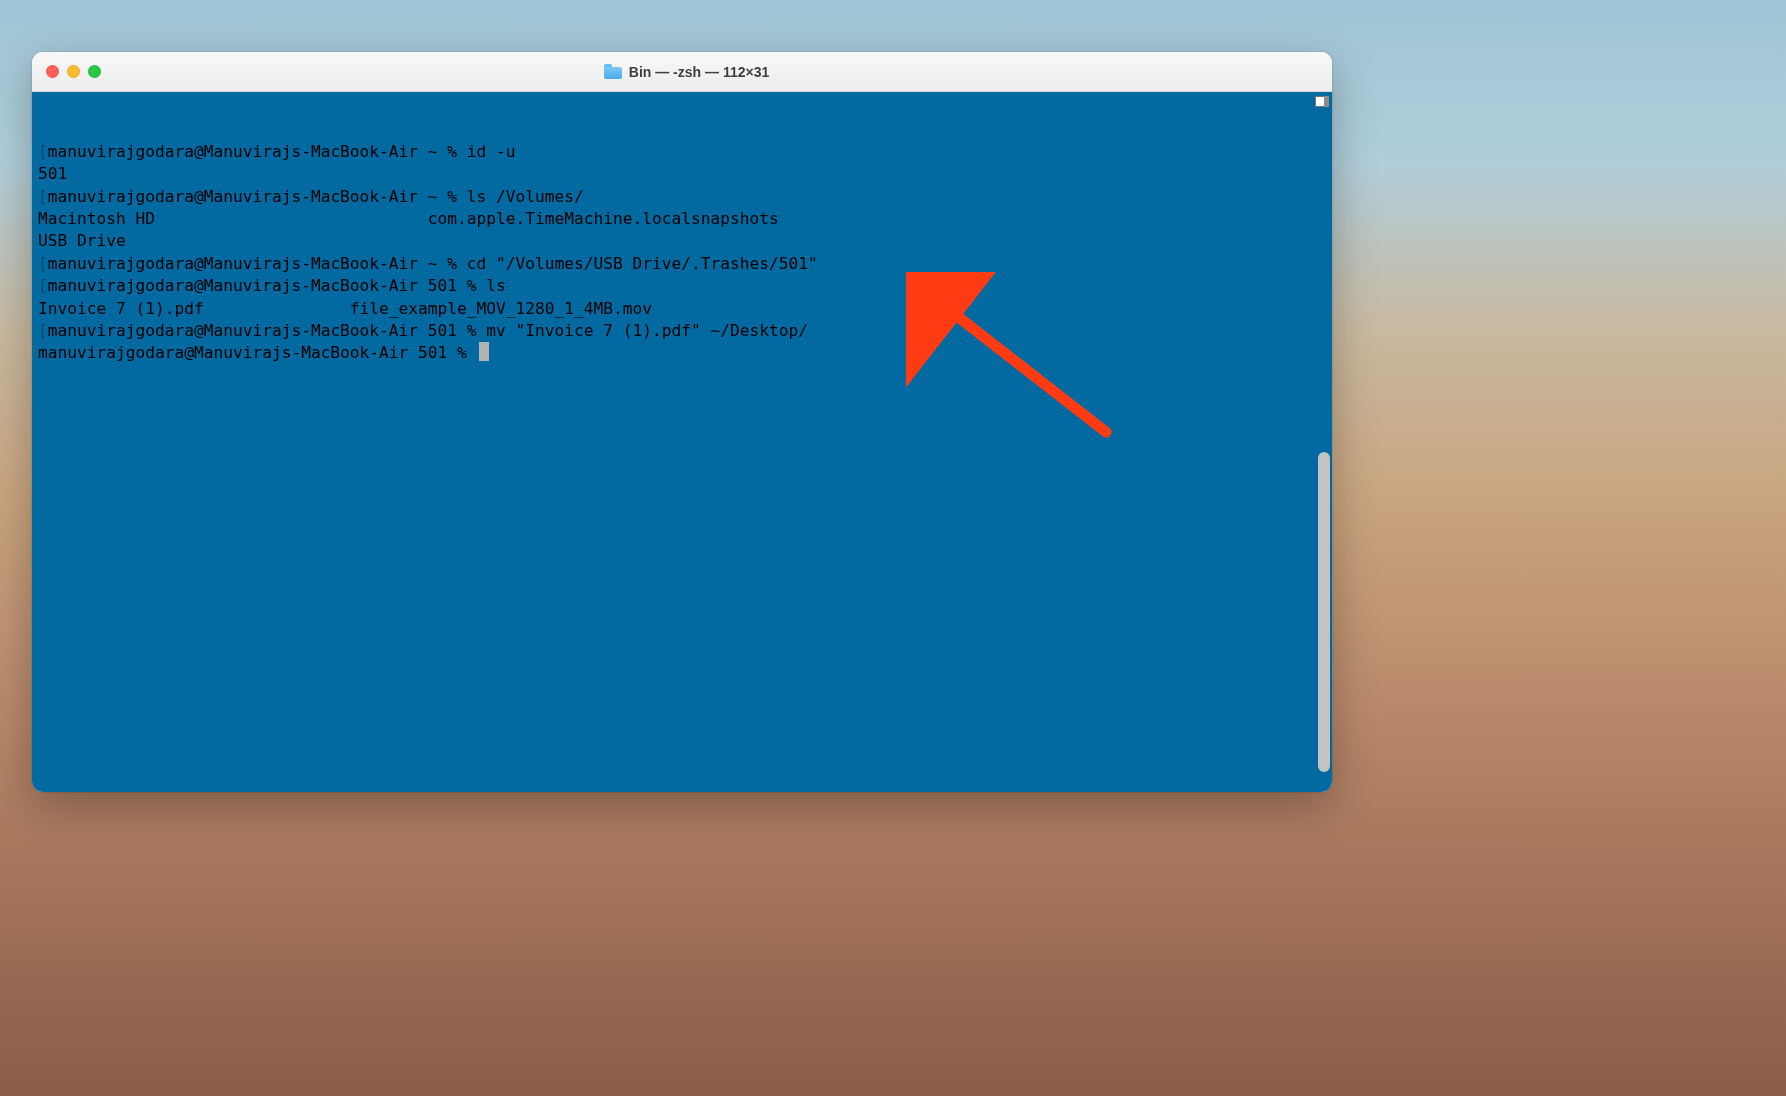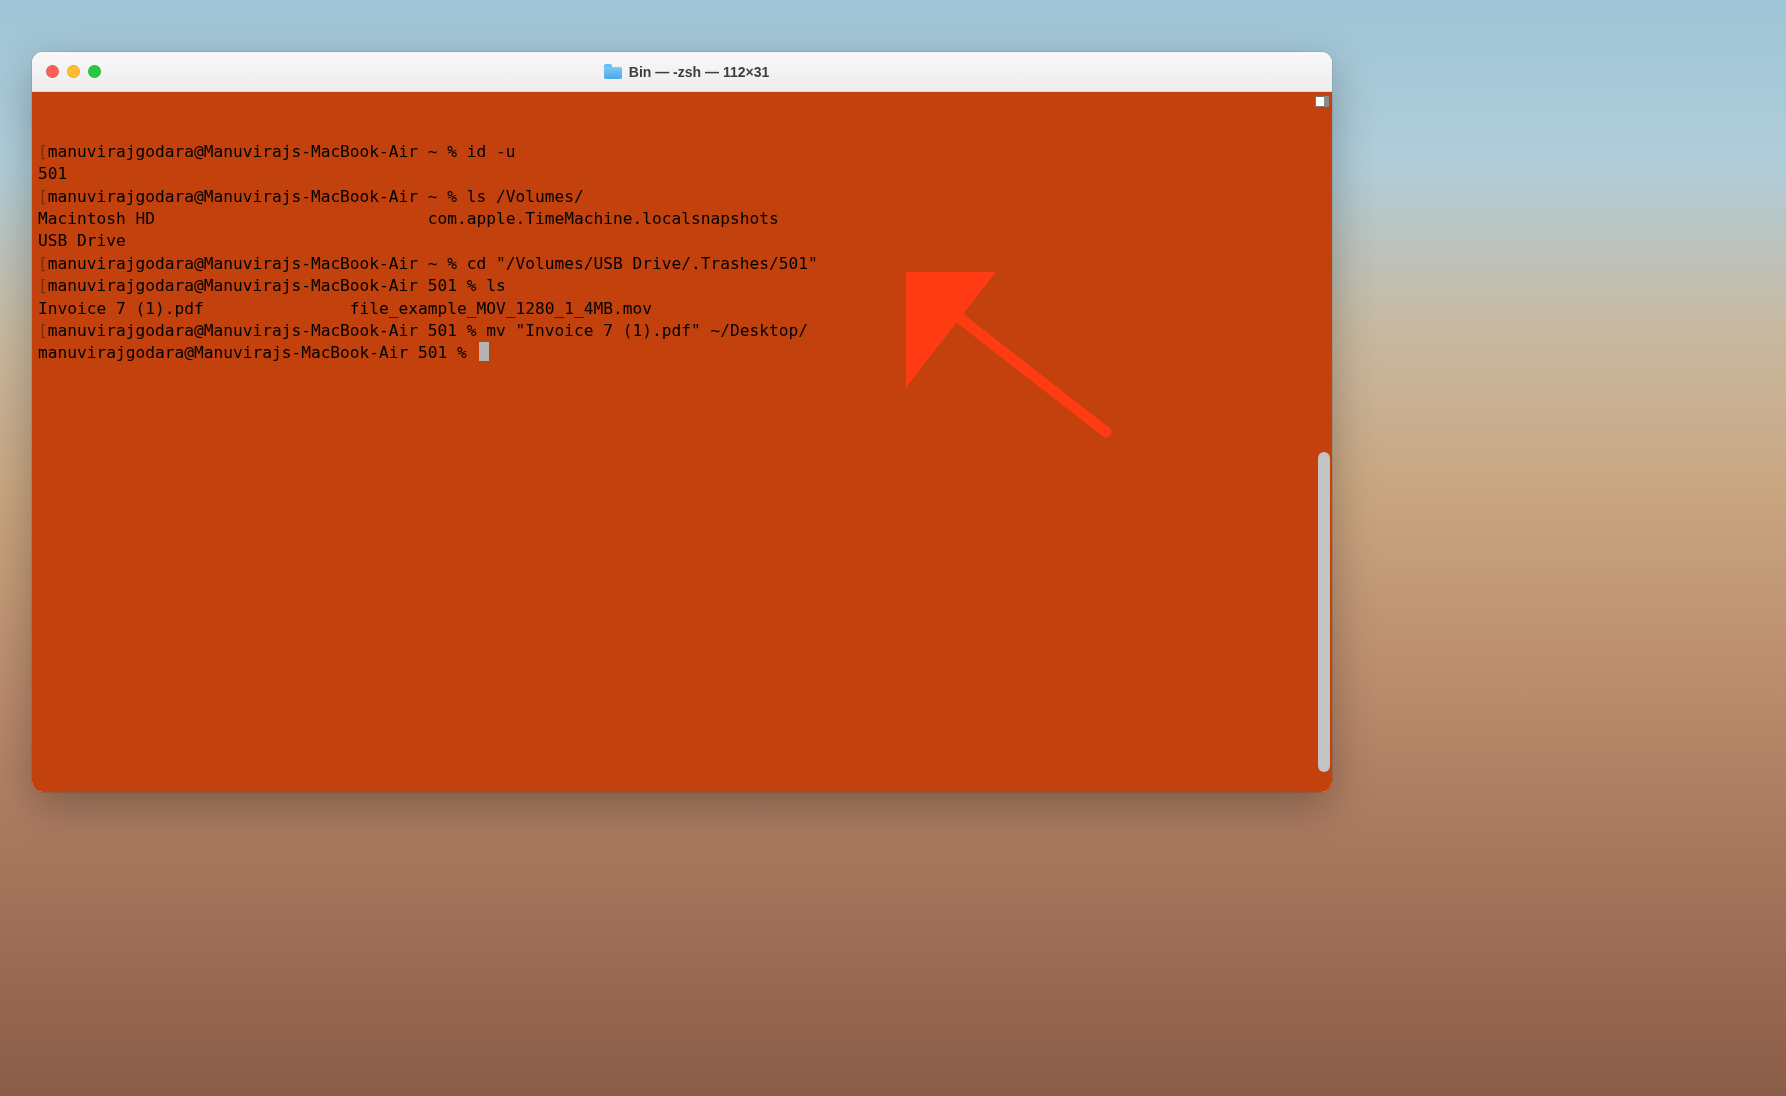--- a/index.html
+++ b/index.html
@@ -72,21 +72,21 @@
 
     .window-title {
       font-size: 14px;
       font-weight: 600;
       color: #3e3e3e;
     }
 
     .terminal-body {
       flex: 1;
       position: relative;
-      background: #c2410c;
+      background: #0369a1;
       font-family: "SF Mono", Menlo, Consolas, monospace;
       font-size: 16.2px;
       line-height: 22.4px;
       color: #000;
       padding: 4px 6px;
       white-space: pre;
       overflow: hidden;
     }
 
     .terminal-line { white-space: pre; }

